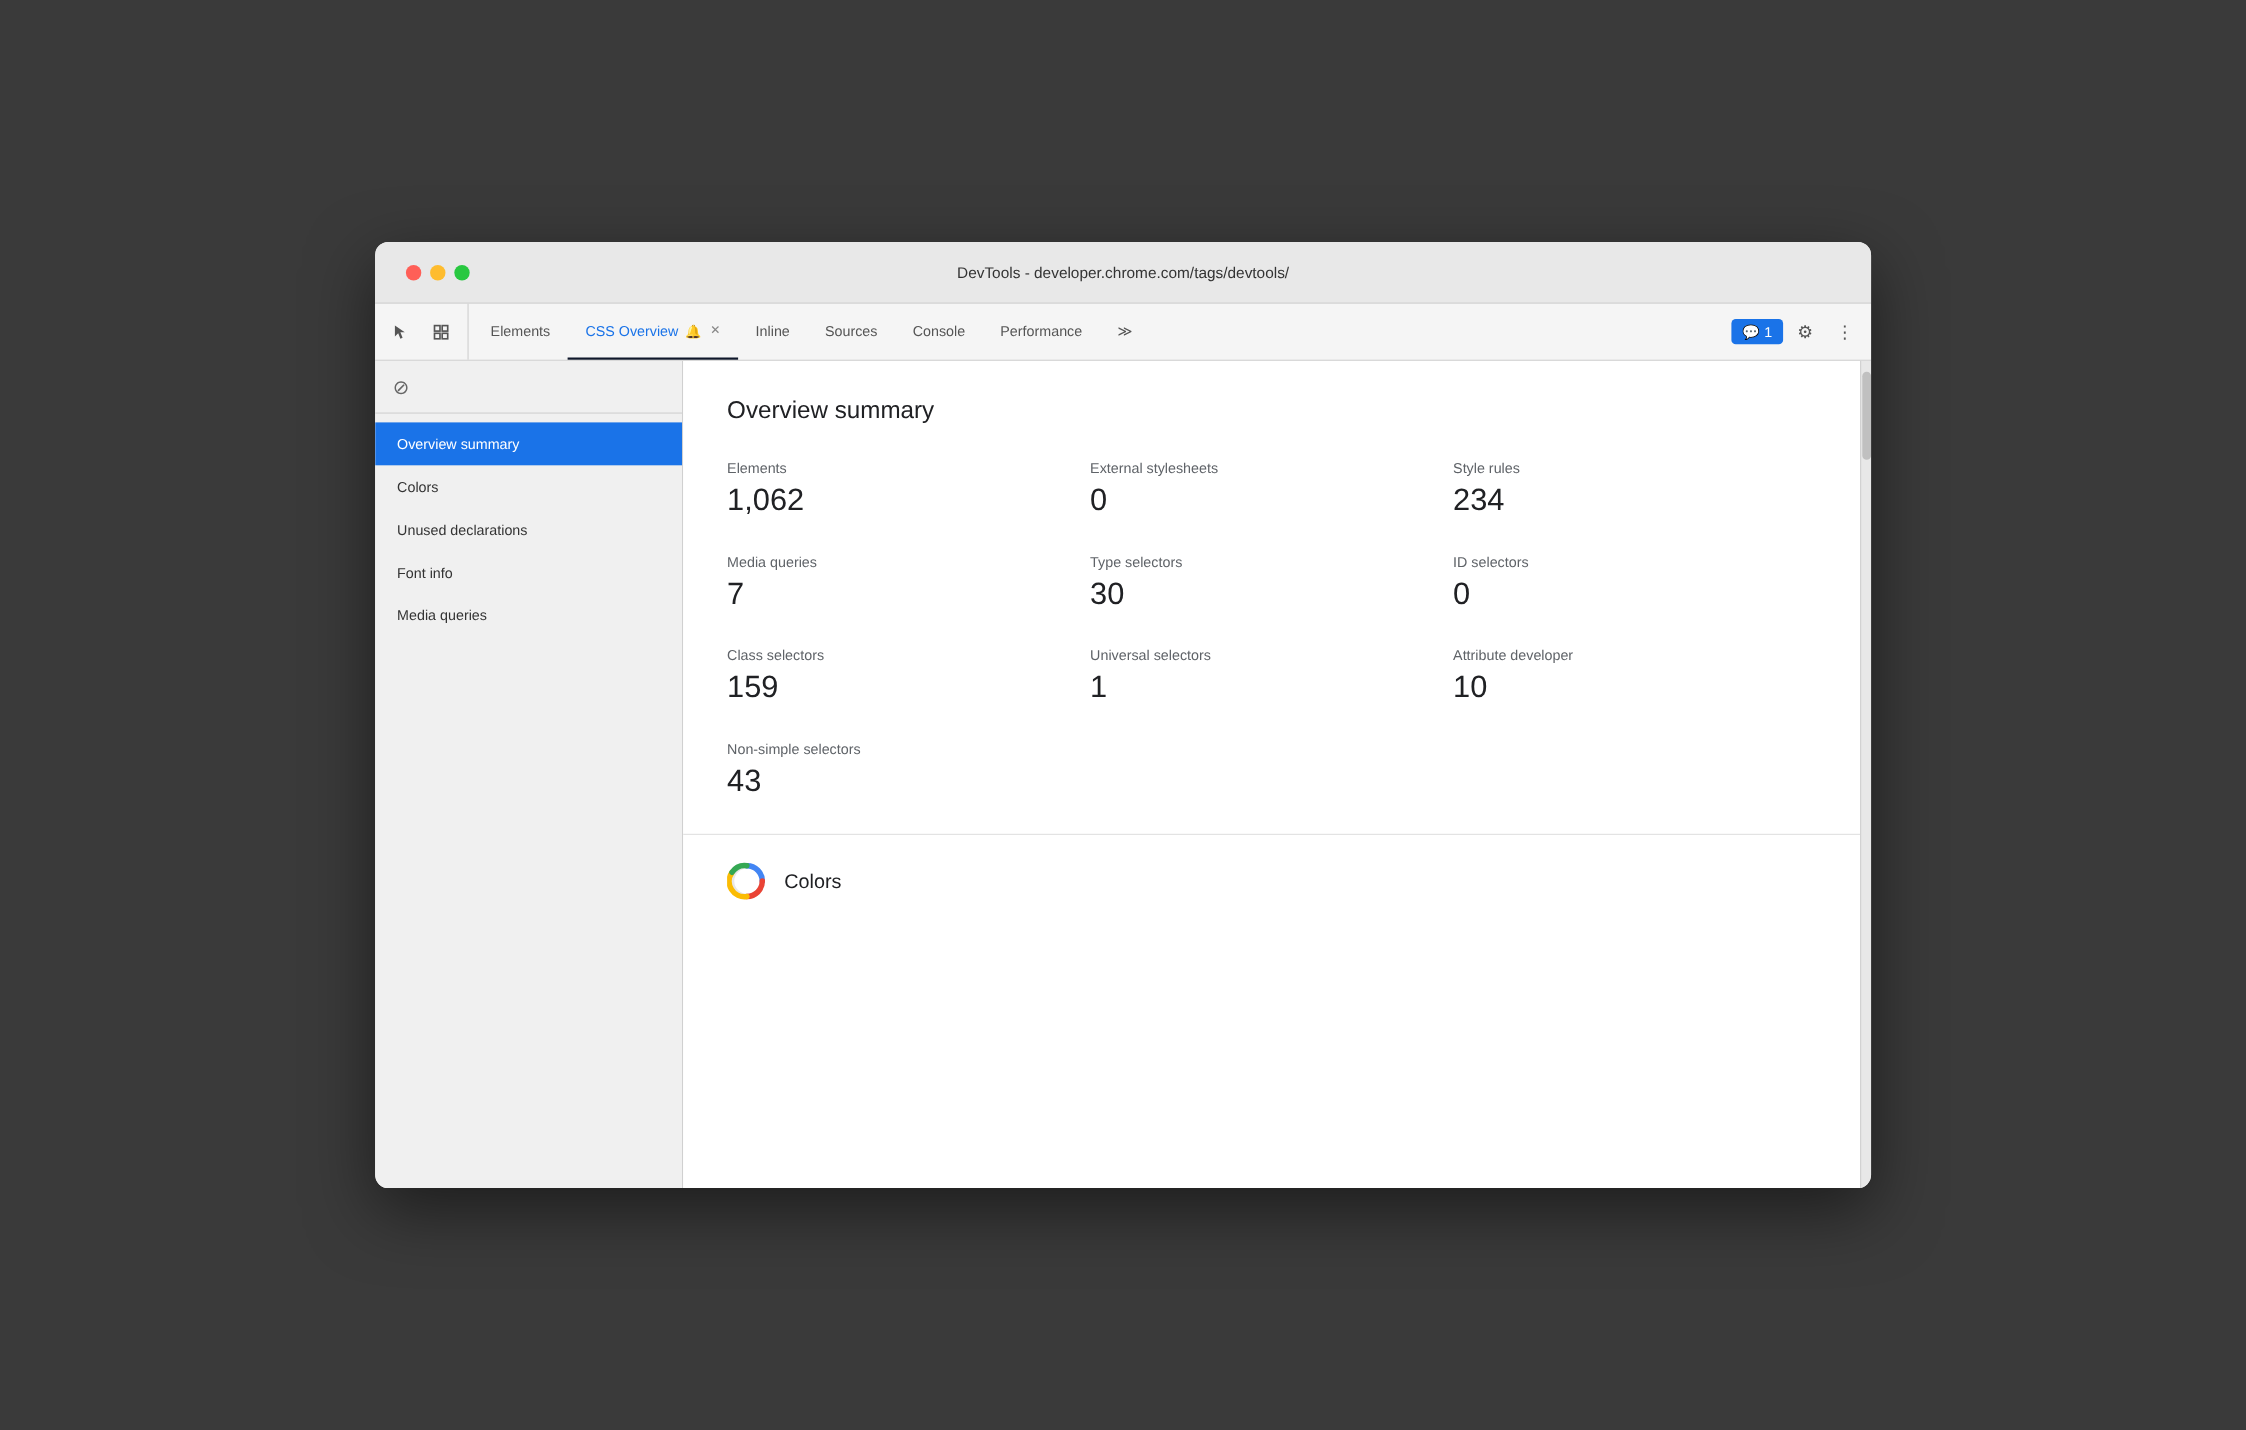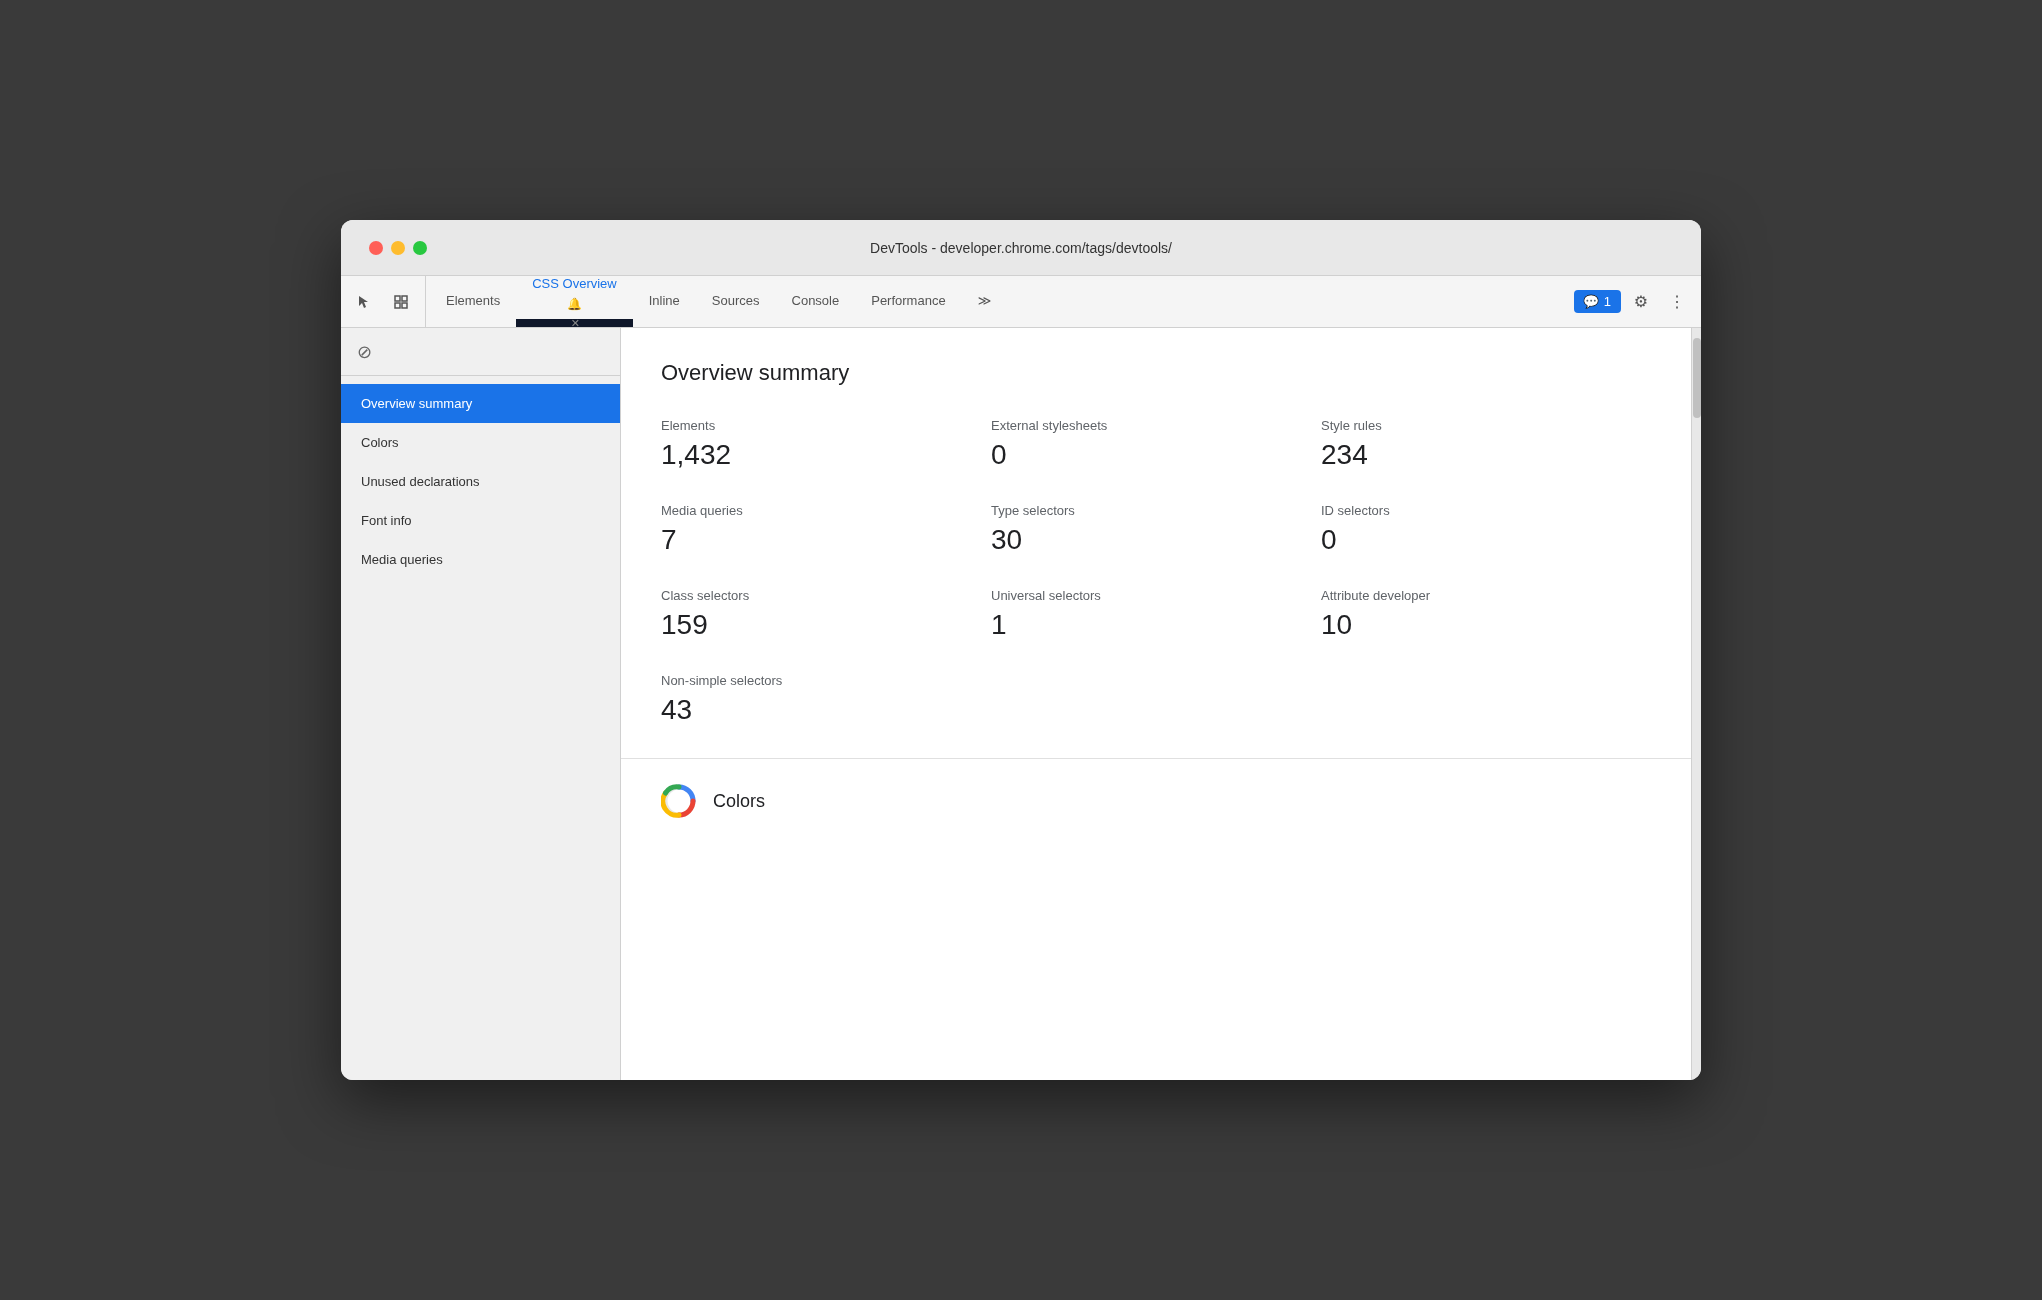--- a/index.html
+++ b/index.html
@@ -108,22 +108,21 @@
       font-size: 13px;
       color: #555;
       cursor: pointer;
       border-bottom: 2px solid transparent;
       white-space: nowrap;
       gap: 6px;
     }
 
     .tab.active {
       color: #1a73e8;
-      border-bottom: 8px solid #0f172a;
-      flex-direction: column;
+      border-bottom: 2px solid #0f172a;
     }
 
     .tab-close {
       font-size: 11px;
       color: #888;
       margin-left: 2px;
     }
 
     .toolbar-right {
       display: flex;
@@ -393,21 +392,21 @@
 
     <div class="content">
 
       <div class="overview-section">
         <h1 class="section-title">Overview summary</h1>
 
         <div class="stats-grid">
 
           <div class="stat-item">
             <span class="stat-label">Elements</span>
-            <span class="stat-value">1,432</span>
+            <span class="stat-value">1,062</span>
           </div>
           <div class="stat-item">
             <span class="stat-label">External stylesheets</span>
             <span class="stat-value">0</span>
           </div>
 
           <div class="stat-item">
             <span class="stat-label">Style rules</span>
             <span class="stat-value">234</span>
           </div>

